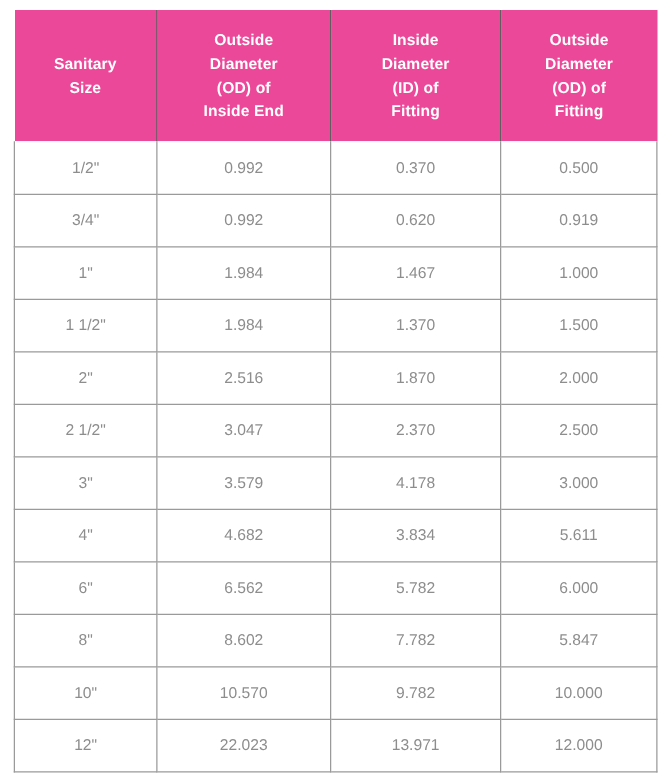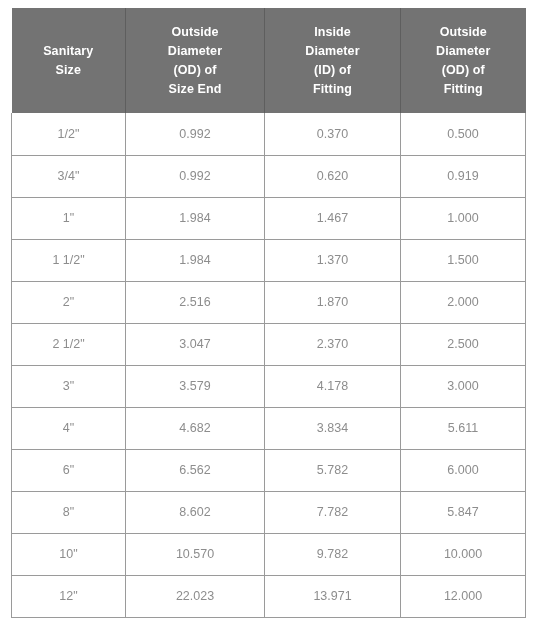--- a/index.html
+++ b/index.html
@@ -31,21 +31,21 @@
     border-collapse: collapse;
     table-layout: fixed;
     background: #ffffff;
   }
   table.spec-table col.c0 { width: 114px; }
   table.spec-table col.c1 { width: 139px; }
   table.spec-table col.c2 { width: 136px; }
   table.spec-table col.c3 { width: 125px; }
 
   thead th {
-    background: #737373;
+    background: #ec4899;
     color: #ffffff;
     font-size: 12.5px;
     font-weight: bold;
     line-height: 19px;
     text-align: center;
     vertical-align: middle;
     padding: 8px 6px;
     height: 105px;
     box-sizing: border-box;
     border-right: 1px solid #5e5e5e;
@@ -89,21 +89,21 @@
       <thead>
         <tr>
             <th>
               <span class="hline">Sanitary</span>
               <span class="hline">Size</span>
             </th>
             <th>
               <span class="hline">Outside</span>
               <span class="hline">Diameter</span>
               <span class="hline">(OD) of</span>
-              <span class="hline">Size End</span>
+              <span class="hline">Inside End</span>
             </th>
             <th>
               <span class="hline">Inside</span>
               <span class="hline">Diameter</span>
               <span class="hline">(ID) of</span>
               <span class="hline">Fitting</span>
             </th>
             <th>
               <span class="hline">Outside</span>
               <span class="hline">Diameter</span>

